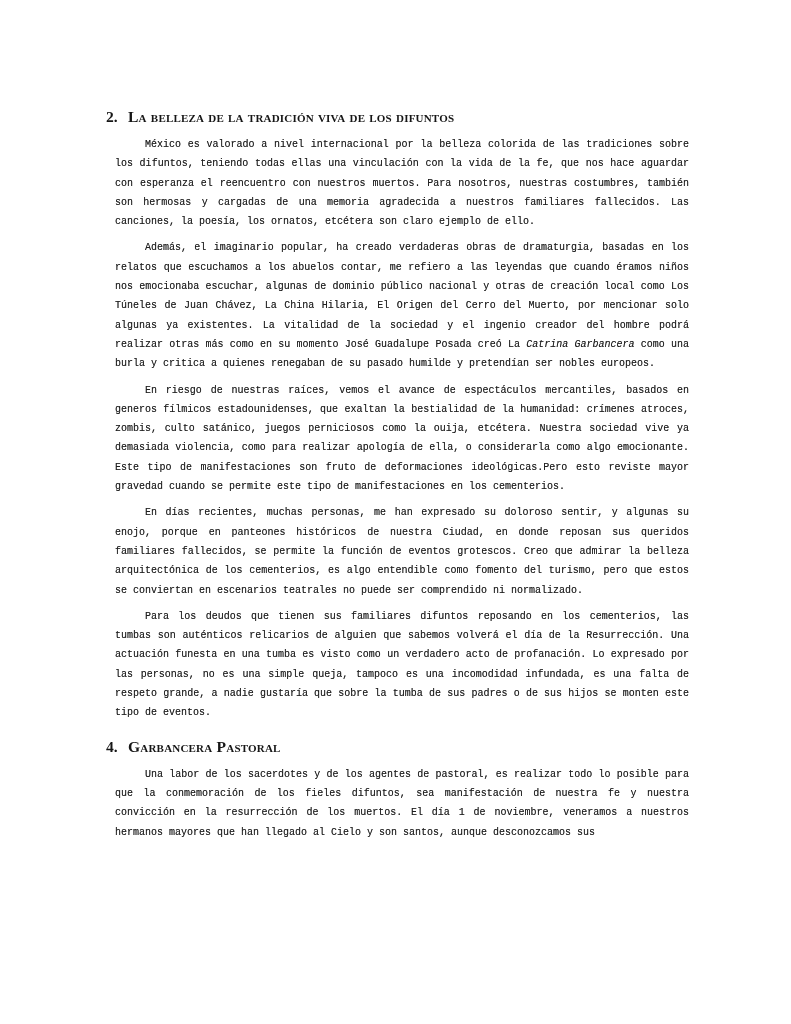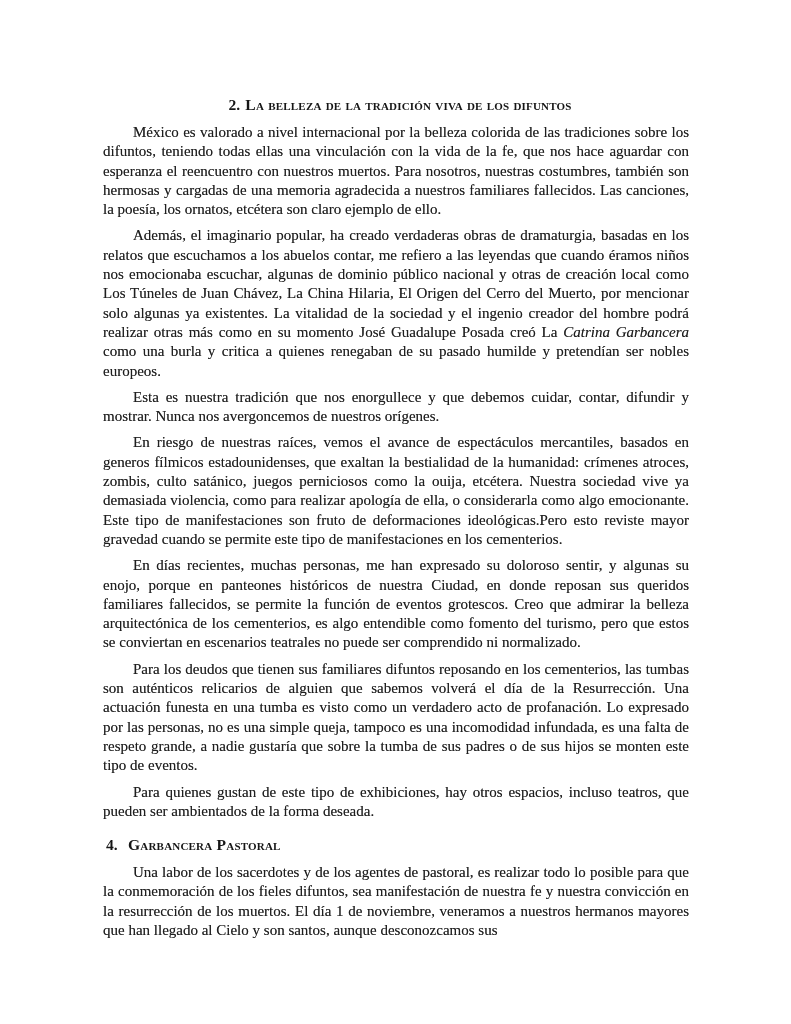--- a/index.html
+++ b/index.html
@@ -21,64 +21,62 @@
   .section-heading {
     font-size: 15.6px;
     line-height: 20px;
     font-weight: bold;
     color: #161616;
     margin: 14px 0 8px 0;
     padding-left: 3px;
     white-space: nowrap;
   }
   .section-heading.first {
-    margin-top: 4px;
-    text-align: center;
+    margin-top: 16px;
   }
   .section-number {
     display: inline-block;
     width: 22px;
     font-variant: normal;
   }
   .section-title {
     font-variant: small-caps;
     letter-spacing: 0.2px;
   }
   .para {
-    font-size: 15px;
+    font-size: 10px;
     line-height: 19.3px;
     text-align: justify;
     text-indent: 30px;
-    margin: 0 0 7px 0;
+    margin: 0 0 7px 12px;
     text-shadow: 0 0 0.35px rgba(20,20,20,0.55);
+    font-family: Liberation Mono, monospace;
   }
   .italic {
     font-style: italic;
   }
 </style>
 </head>
 <body>
 
 <div class="page">
 
   <div class="section-heading first">
     <span class="section-number">2.</span><span class="section-title">La belleza de la tradición viva de los difuntos</span>
   </div>
 
   <p class="para">México es valorado a nivel internacional por la belleza colorida de las tradiciones sobre los difuntos, teniendo todas ellas una vinculación con la vida de la fe, que nos hace aguardar con esperanza el reencuentro con nuestros muertos. Para nosotros, nuestras costumbres, también son hermosas y cargadas de una memoria agradecida a nuestros familiares fallecidos. Las canciones, la poesía, los ornatos, etcétera son claro ejemplo de ello.</p>
 
   <p class="para"><span>Además, el imaginario popular, ha creado verdaderas obras de dramaturgia, basadas en los relatos que escuchamos a los abuelos contar, me refiero a las leyendas que cuando éramos niños nos emocionaba escuchar, algunas de dominio público nacional y otras de creación local como Los Túneles de Juan Chávez, La China Hilaria, El Origen del Cerro del Muerto, por mencionar solo algunas ya existentes. La vitalidad de la sociedad y el ingenio creador del hombre podrá realizar otras más como en su momento José Guadalupe Posada creó La </span><span class="italic">Catrina Garbancera</span><span> como una burla y critica a quienes renegaban de su pasado humilde y pretendían ser nobles europeos.</span></p>
 
-  <p class="para">Esta es nuestra tradición que nos enorgullece y que debemos cuidar, contar, difundir y mostrar. Nunca nos avergoncemos de nuestros orígenes.</p>
 
 
   <p class="para">En riesgo de nuestras raíces, vemos el avance de espectáculos mercantiles, basados en generos fílmicos estadounidenses, que exaltan la bestialidad de la humanidad: crímenes atroces, zombis, culto satánico, juegos perniciosos como la ouija, etcétera. Nuestra sociedad vive ya demasiada violencia, como para realizar apología de ella, o considerarla como algo emocionante. Este tipo de manifestaciones son fruto de deformaciones ideológicas.Pero esto reviste mayor gravedad cuando se permite este tipo de manifestaciones en los cementerios.</p>
   <p class="para">En días recientes, muchas personas, me han expresado su doloroso sentir, y algunas su enojo, porque en panteones históricos de nuestra Ciudad, en donde reposan sus queridos familiares fallecidos, se permite la función de eventos grotescos. Creo que admirar la belleza arquitectónica de los cementerios, es algo entendible como fomento del turismo, pero que estos se conviertan en escenarios teatrales no puede ser comprendido ni normalizado.</p>
   <p class="para">Para los deudos que tienen sus familiares difuntos reposando en los cementerios, las tumbas son auténticos relicarios de alguien que sabemos volverá el día de la Resurrección. Una actuación funesta en una tumba es visto como un verdadero acto de profanación. Lo expresado por las personas,  no es una simple queja, tampoco es una incomodidad infundada, es una falta de respeto grande, a nadie gustaría que sobre la tumba de sus padres o de sus hijos se monten este tipo de eventos.</p>
-  <p class="para">Para quienes gustan de este tipo de exhibiciones, hay otros espacios, incluso teatros, que pueden ser ambientados de la forma deseada.</p>
 
   <div class="section-heading">
     <span class="section-number">4.</span><span class="section-title">Garbancera Pastoral</span>
   </div>
 
   <p class="para">Una labor de los sacerdotes y de los agentes de pastoral, es realizar todo lo posible para que la conmemoración de los fieles difuntos, sea manifestación de nuestra fe y nuestra convicción en la resurrección de los muertos. El día 1 de noviembre, veneramos a nuestros hermanos mayores que han llegado al Cielo y son santos, aunque desconozcamos sus</p>
 
 </div>
 
 </body></html>

